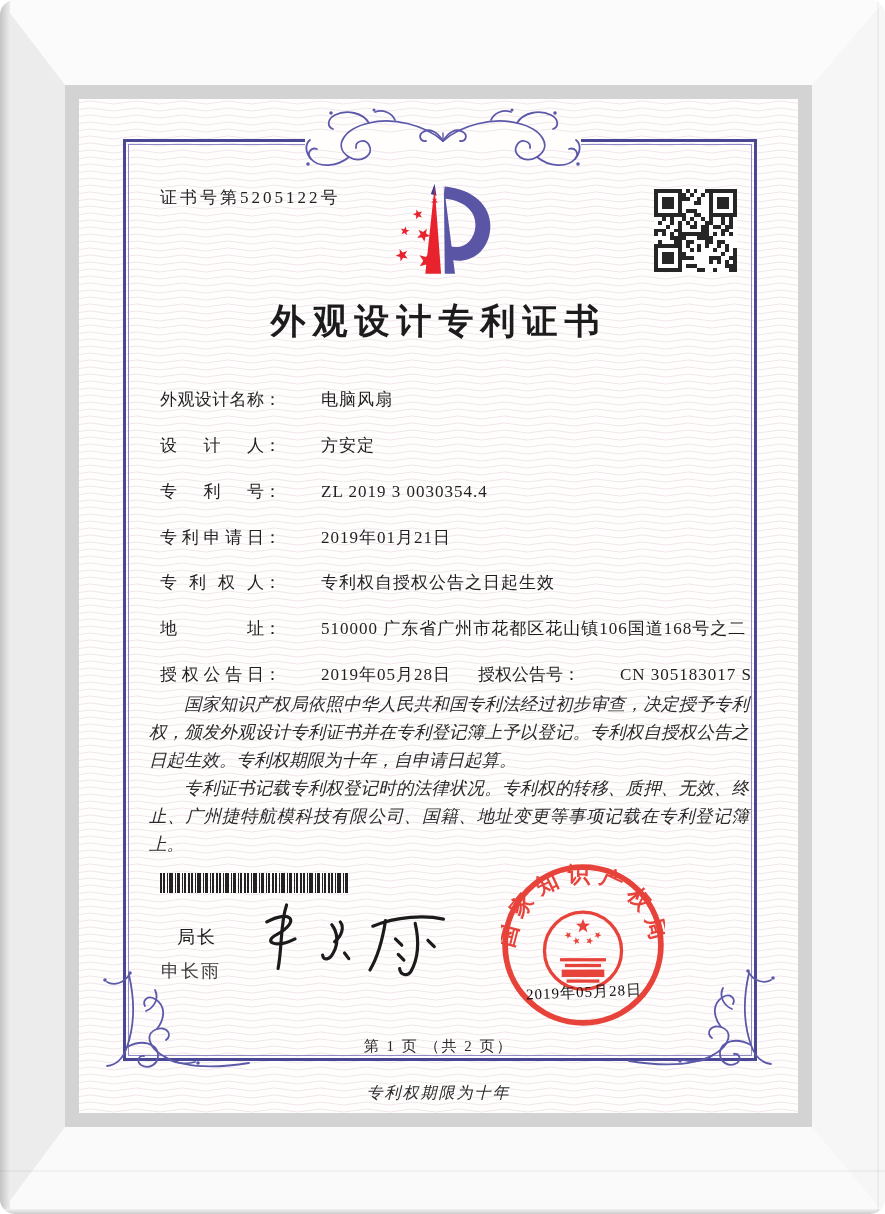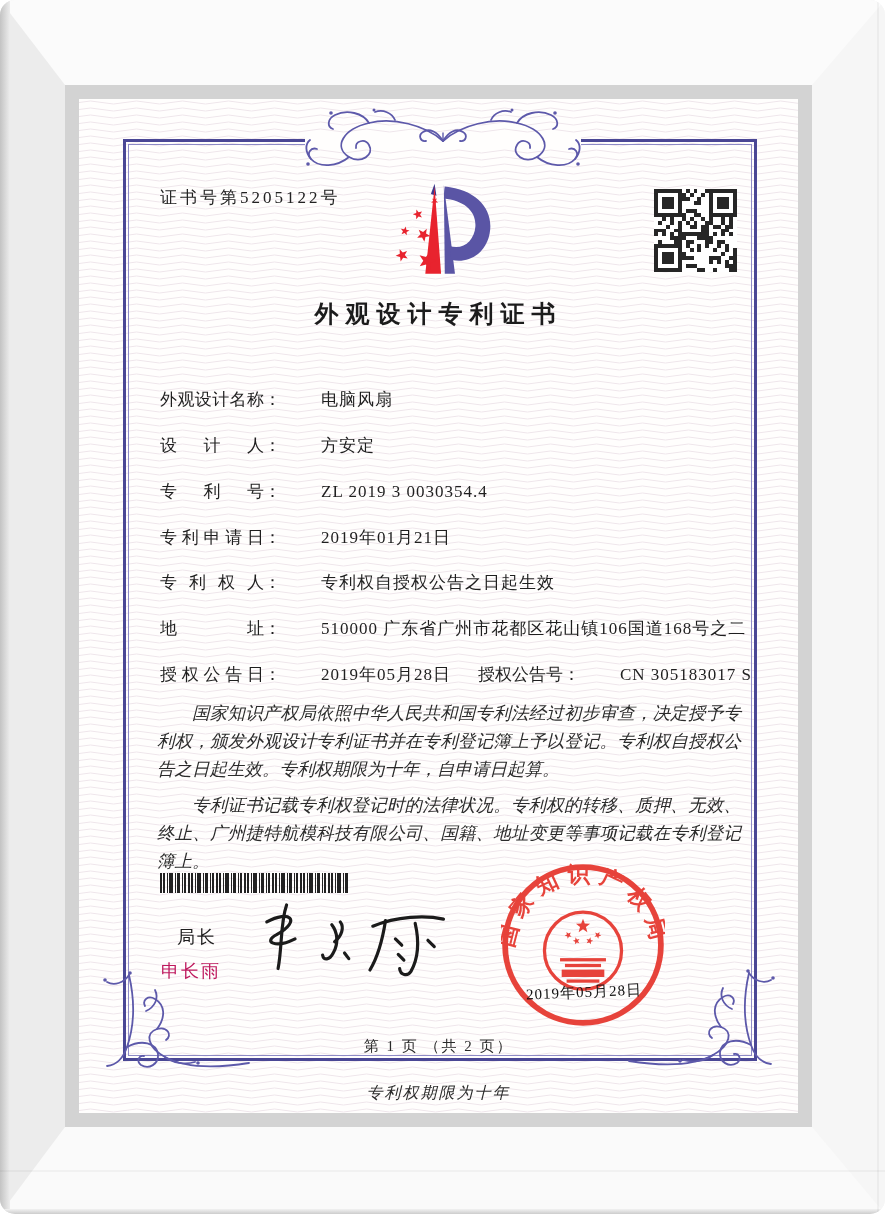--- a/index.html
+++ b/index.html
@@ -36,36 +36,36 @@
   .flourish.br{left:548px;top:870px;transform:scaleX(-1);}
 
   .cert-no{position:absolute;left:81px;top:87px;font-size:17px;letter-spacing:3px;color:#222;}
   .logo{position:absolute;left:307px;top:82px;width:112px;height:102px;}
   .qr{position:absolute;left:575px;top:90px;width:83px;height:83px;display:grid;
     grid-template-columns:repeat(21,1fr);grid-template-rows:repeat(21,1fr);background:#fff;}
   .qr span{display:block;}
   .qr span.on{background:#262626;}
 
   .doc-title{position:absolute;left:0;right:0;top:199px;text-align:center;
-    font-size:24px;font-weight:700;letter-spacing:7px;color:#1c1c1c;}
+    font-size:35px;font-weight:700;letter-spacing:7px;color:#1c1c1c;}
 
   .frow{position:absolute;left:81px;right:40px;font-size:17px;color:#1f1f1f;white-space:nowrap;}
   .frow .lbl{display:inline-block;width:104px;text-align:justify;text-align-last:justify;vertical-align:bottom;}
   .frow .colon{display:inline-block;margin-right:6px;}
   .frow .val{letter-spacing:1px;margin-left:34px;}
   .grant2{position:absolute;left:318px;top:0;}
 
   .paras{position:absolute;left:70px;top:592px;width:600px;font-size:17.5px;line-height:28px;
     color:#2b2b2b;font-style:italic;text-align:justify;}
-  .paras p{margin:8px;text-indent:35px;}
+  .paras p{margin:0;text-indent:35px;font-family:Liberation Mono, monospace;}
 
   .barcode{position:absolute;left:81px;top:774px;width:192px;height:20px;}
   .signature{position:absolute;left:168px;top:792px;width:212px;height:100px;}
   .officer-title{position:absolute;left:82px;top:826px;font-size:18px;letter-spacing:2px;color:#1d1d1d;margin-left:16px;}
-  .officer-name{position:absolute;left:82px;top:860px;font-size:18px;letter-spacing:2px;color:#be185d;}
+  .officer-name{position:absolute;left:82px;top:860px;font-size:18px;letter-spacing:2px;color:#404040;}
 
   .seal{position:absolute;left:422px;top:764px;width:164px;height:164px;opacity:0.92;}
   .seal-date{position:absolute;left:420px;top:884px;width:170px;text-align:center;font-size:15px;
     letter-spacing:1px;color:#111;transform:rotate(-2.5deg);}
 
   .page-footer{position:absolute;left:0;right:0;top:938px;text-align:center;font-size:15px;
     letter-spacing:2px;color:#2a2a2a;}
   .back-note{position:absolute;left:0;right:0;top:984px;text-align:center;font-size:16px;
     letter-spacing:2px;color:#2b2b2b;font-style:italic;}
 </style>

